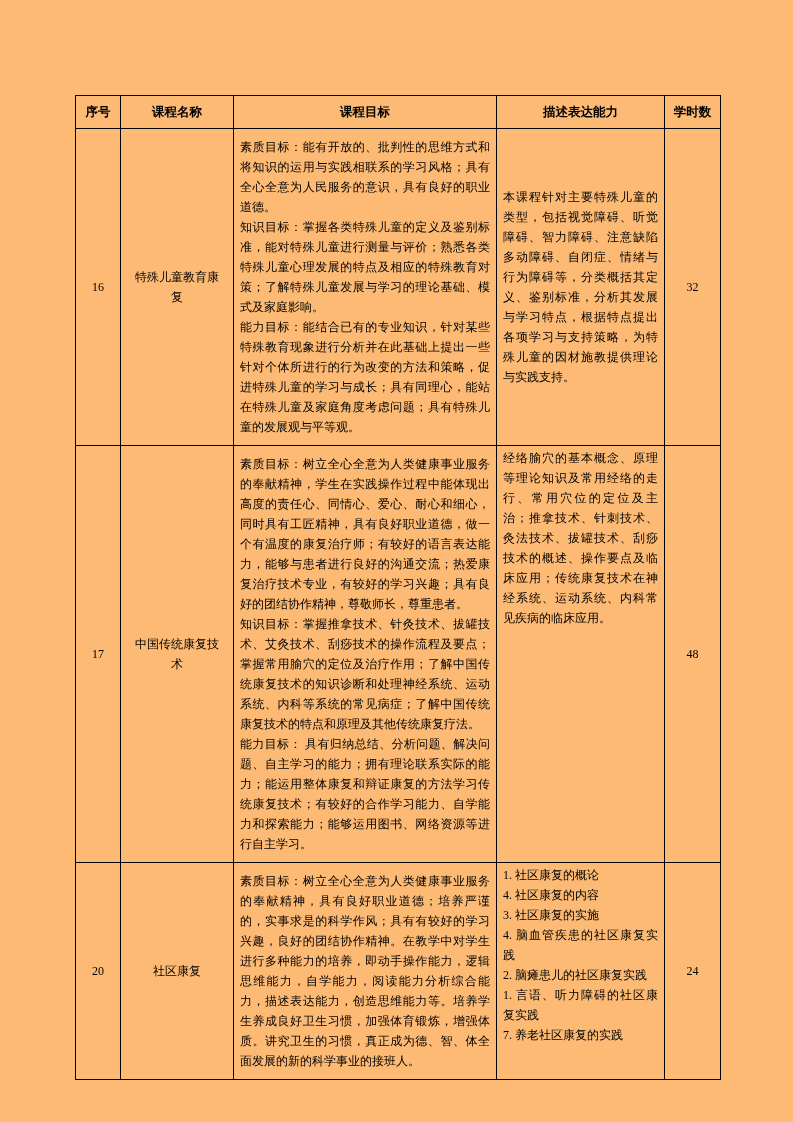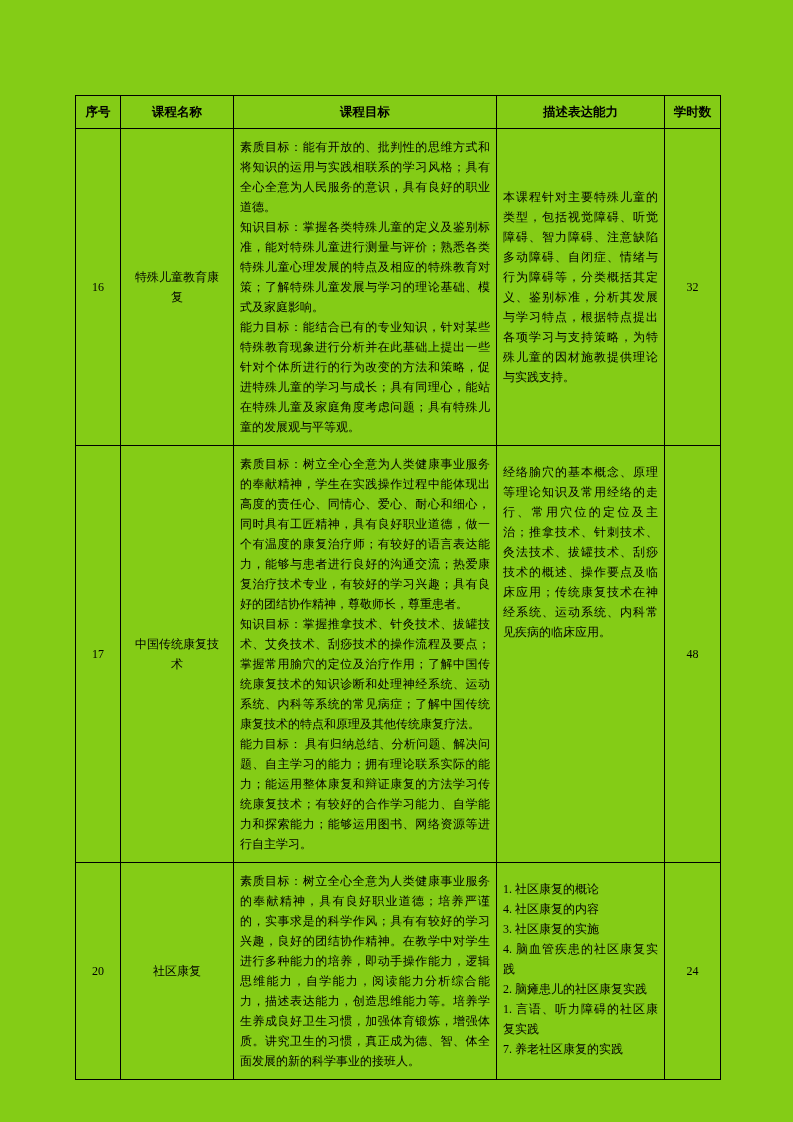--- a/index.html
+++ b/index.html
@@ -1,20 +1,20 @@
 <!DOCTYPE html>
 <html lang="zh"><head>
 <meta charset="utf-8">
 <style>
   html, body { margin: 0; padding: 0; background: #ffffff; }
   .page {
     position: relative;
     width: 793px;
     height: 1122px;
-    background: #84cc16;
+    background: #fdba74;
     font-family: "Liberation Serif", "DejaVu Serif", serif;
     color: #000;
     overflow: hidden;
   }
   table.course-table {
     position: absolute;
     left: 75px;
     top: 95px;
     width: 645px;
     border-collapse: collapse;
@@ -51,21 +51,21 @@
     padding: 2px 12px;
   }
   td.obj-cell {
     vertical-align: top;
     text-align: justify;
     padding: 8px 6px;
   }
   td.cont-cell {
     vertical-align: top;
     text-align: justify;
-    padding: 16px 6px;
+    padding: 2px 6px;
   }
   
   .course-table tbody tr:nth-child(1) td.cont-cell { vertical-align: middle; }
   
   .course-table tbody tr:nth-child(1) { height: 301px; }
   .course-table tbody tr:nth-child(2) { height: 399px; }
   .course-table tbody tr:nth-child(3) { height: 198px; }
 
   .obj-cell p, .cont-cell p { margin: 0; }
 

